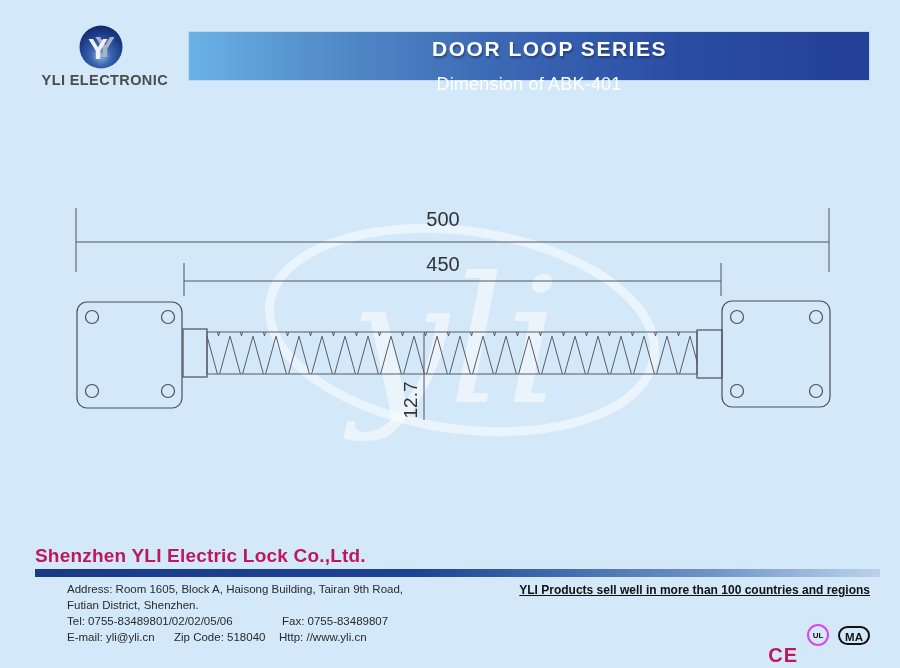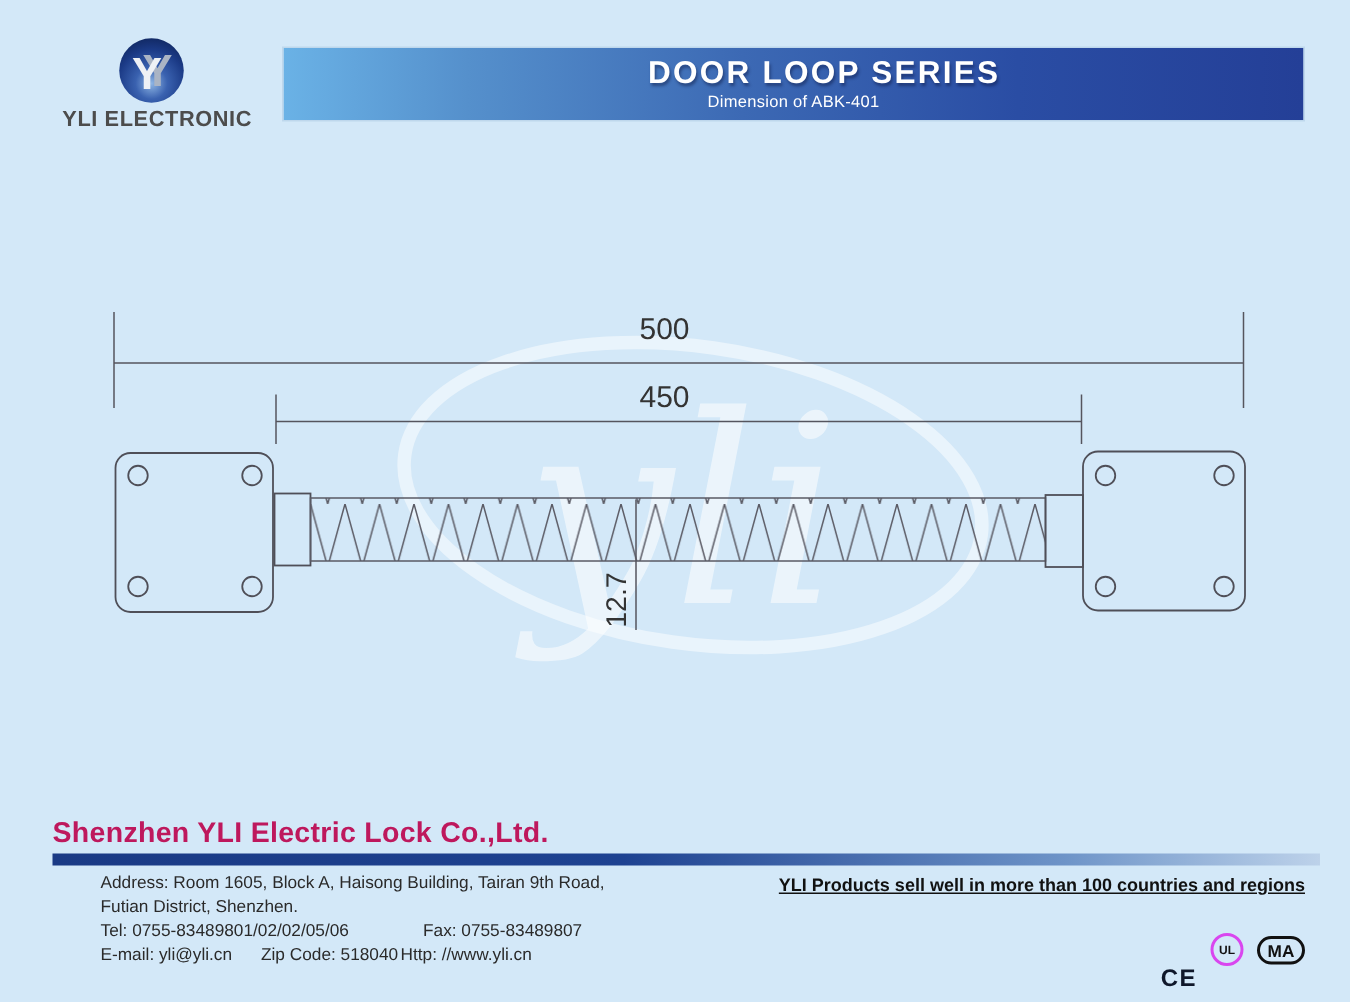--- a/index.html
+++ b/index.html
@@ -21,21 +21,21 @@
     position:absolute;left:188px;top:31px;width:682px;height:50px;
     background:linear-gradient(90deg,#6ab2e6 0%,#5590cc 18%,#3c69b4 45%,#2a4da4 72%,#243f97 100%);
     border:1px solid #bed7ec;box-sizing:border-box;
     text-align:center;color:#ffffff;
   }
   .banner-title{
     margin-top:5px;font-size:21px;font-weight:bold;letter-spacing:1.5px;
     text-shadow:1px 2px 2px rgba(10,20,60,.45);
     margin-left:41px;
   }
-  .banner-subtitle{font-size:11px;letter-spacing:.2px;margin-top:1px;}
+  .banner-subtitle{font-size:18px;letter-spacing:.2px;margin-top:13px;}
 
   
   .layer{position:absolute;left:0;top:0;width:900px;height:668px;}
   .wm-text{font-family:"DejaVu Serif",serif;font-style:italic;}
 
   
   .company-name{
     position:absolute;left:35px;top:545px;
     font-size:19px;font-weight:bold;color:#be185d;letter-spacing:.2px;
   }
@@ -43,30 +43,30 @@
     position:absolute;left:35px;top:569px;width:845px;height:8px;
     background:linear-gradient(90deg,#1a3a85 0%,#1e4291 45%,#6e94c8 80%,#bdd2ea 100%);
   }
   .info-block{
     position:absolute;left:35px;top:581px;width:420px;
     font-size:11.5px;color:#2a2a2a;line-height:16px;margin-left:32px;
   }
   .info-line{position:relative;height:16px;white-space:nowrap;}
   .fax-label{position:absolute;left:215px;}
   .zip-label{position:absolute;left:107px;}
-  .website-label{position:absolute;left:200px;}
+  .website-label{position:absolute;left:212px;}
   .slogan{
     position:absolute;right:30px;top:583px;width:440px;text-align:right;
     font-size:12px;font-weight:bold;color:#111111;white-space:nowrap;text-decoration:underline;
   }
   .cert-row{
     position:absolute;right:30px;top:605px;
     display:flex;align-items:center;gap:9px;
   }
-  .ce-mark{font-size:16px;font-weight:bold;color:#0f172a;letter-spacing:1px;line-height:1;margin-top:40px;}
+  .ce-mark{font-size:20px;font-weight:bold;color:#be185d;letter-spacing:1px;line-height:1;margin-top:40px;}
   .ul-mark{
     width:18px;height:18px;border:2px solid #d946ef;border-radius:50%;
     display:flex;align-items:center;justify-content:center;
     font-size:8px;font-weight:bold;color:#111;
   }
   .ma-mark{
     width:28px;height:15px;border:2.5px solid #111;border-radius:10px;
     display:flex;align-items:flex-end;justify-content:center;
     font-size:11.5px;font-weight:bold;color:#111;letter-spacing:0;
   }

